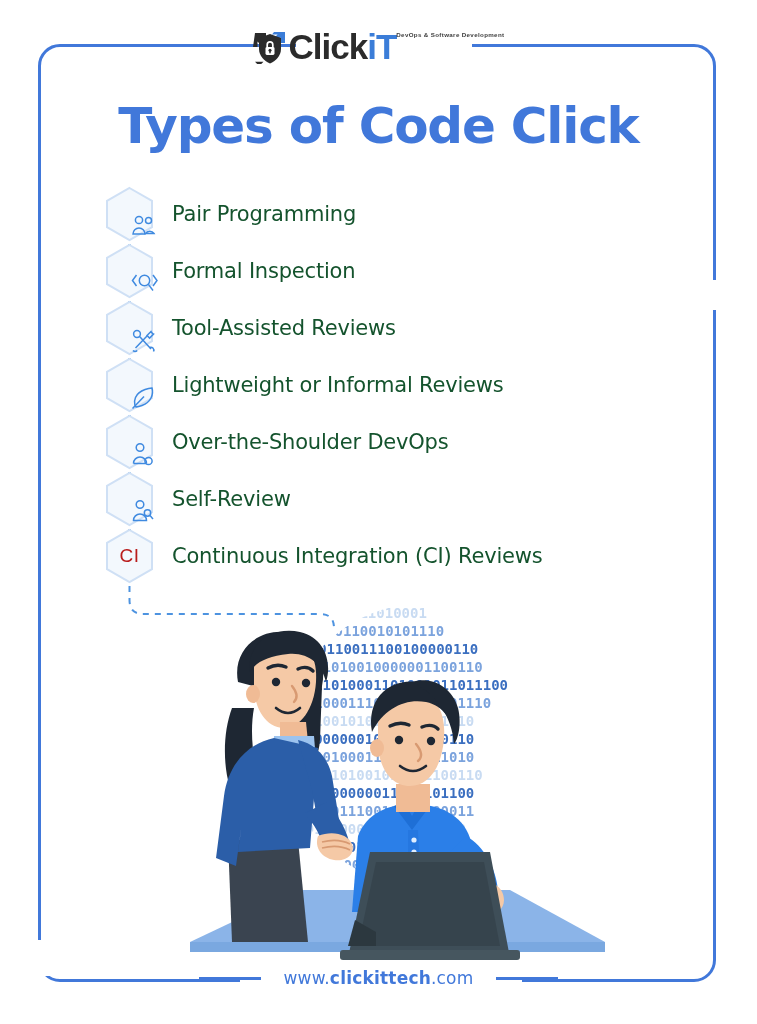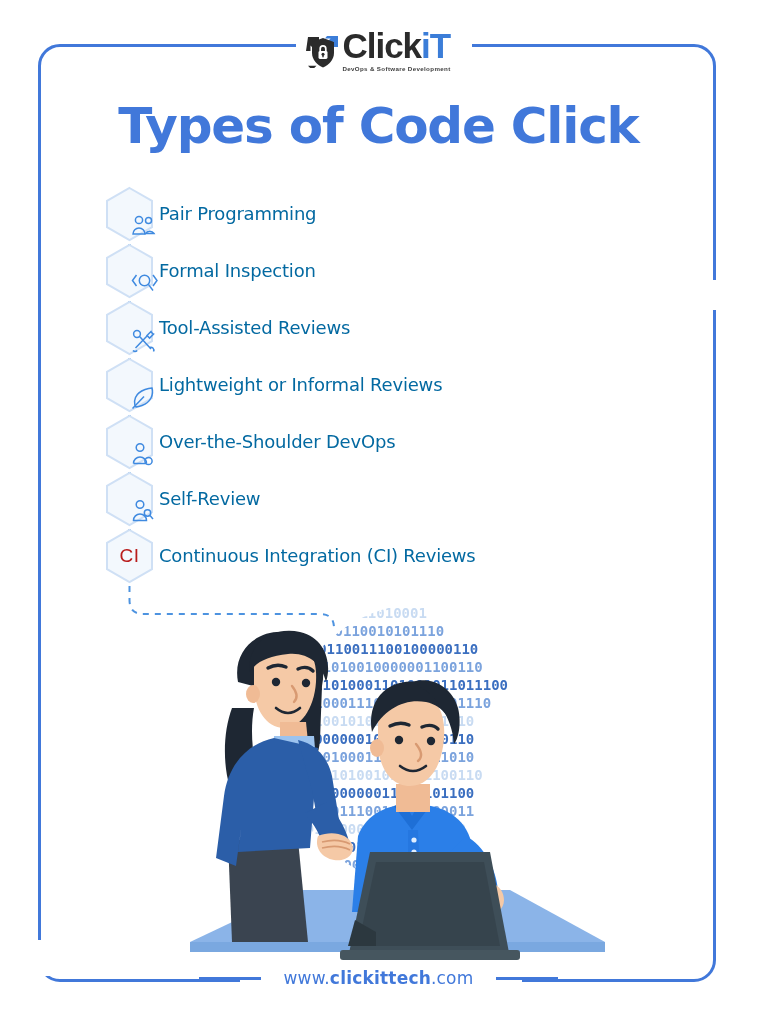--- a/index.html
+++ b/index.html
@@ -30,21 +30,21 @@
   .notch-right   { left:706px; top:280px; width:22px;  height:30px; }
   .notch-bottom-left { left:30px;  top:940px; width:22px; height:36px; }
   .notch-footer  { left:240px; top:966px; width:282px; height:34px; }
 
   
   .logo-wrap {
     position:absolute; left:0; top:28px; width:757px;
     display:flex; align-items:center; justify-content:center; gap:0px;
   }
   .logo-badge { width:34px; height:36px; flex:none; position:relative; }
-  .logo-text-block { display:flex; flex-direction:column; justify-content:center; margin-left:2px; }
+  .logo-text-block { display:flex; flex-direction:row; justify-content:center; margin-left:2px; }
   .logo-word {
     font-size:35px; font-weight:bold; letter-spacing:-1px;
     line-height:1; color:#2b2b2b;
   }
   .logo-word .accent { color:#3b7dd8; }
   .logo-tag {
     font-size:6.2px; font-weight:bold; letter-spacing:.35px;
     color:#3d3d3d; margin-top:2px; text-align:right;
   }
 
@@ -65,23 +65,23 @@
     display:flex; align-items:center; justify-content:center;
   }
   .hex svg { position:absolute; left:0; top:0; }
   .hex .glyph { position:relative; z-index:2; display:flex; align-items:center; justify-content:center; }
   .hex .ci-label {
     position:relative; z-index:2;
     font-size:19px; color:#b91c1c; letter-spacing:.5px;
     font-family:"Liberation Sans", sans-serif;
   }
   .row-label {
-    margin-left:4px;
-    font-size:18px;
-    color:#0369a1;
+    margin-left:17px;
+    font-size:21px;
+    color:#14532d;
     letter-spacing:-0.2px;
     white-space:nowrap;
     font-family:"DejaVu Sans", sans-serif;
   }
 
   
   .connector {
     position:absolute; left:128px; top:232px;
     width:260px; height:400px;
     pointer-events:none;

